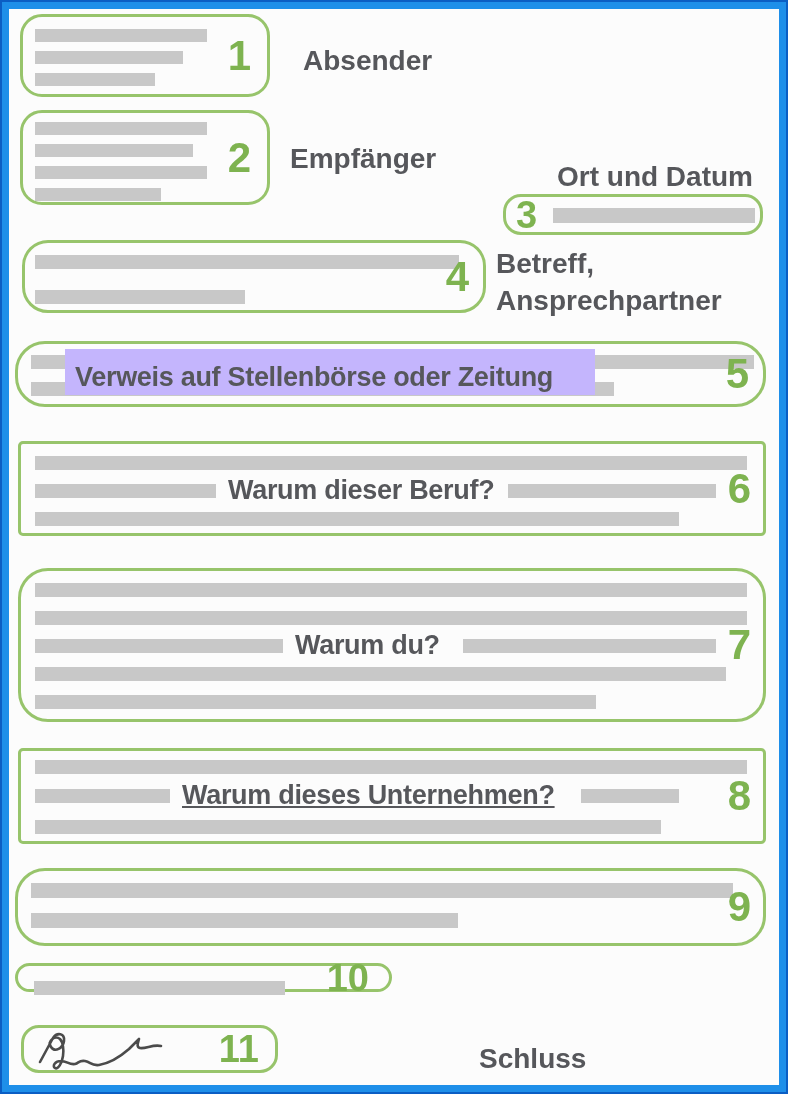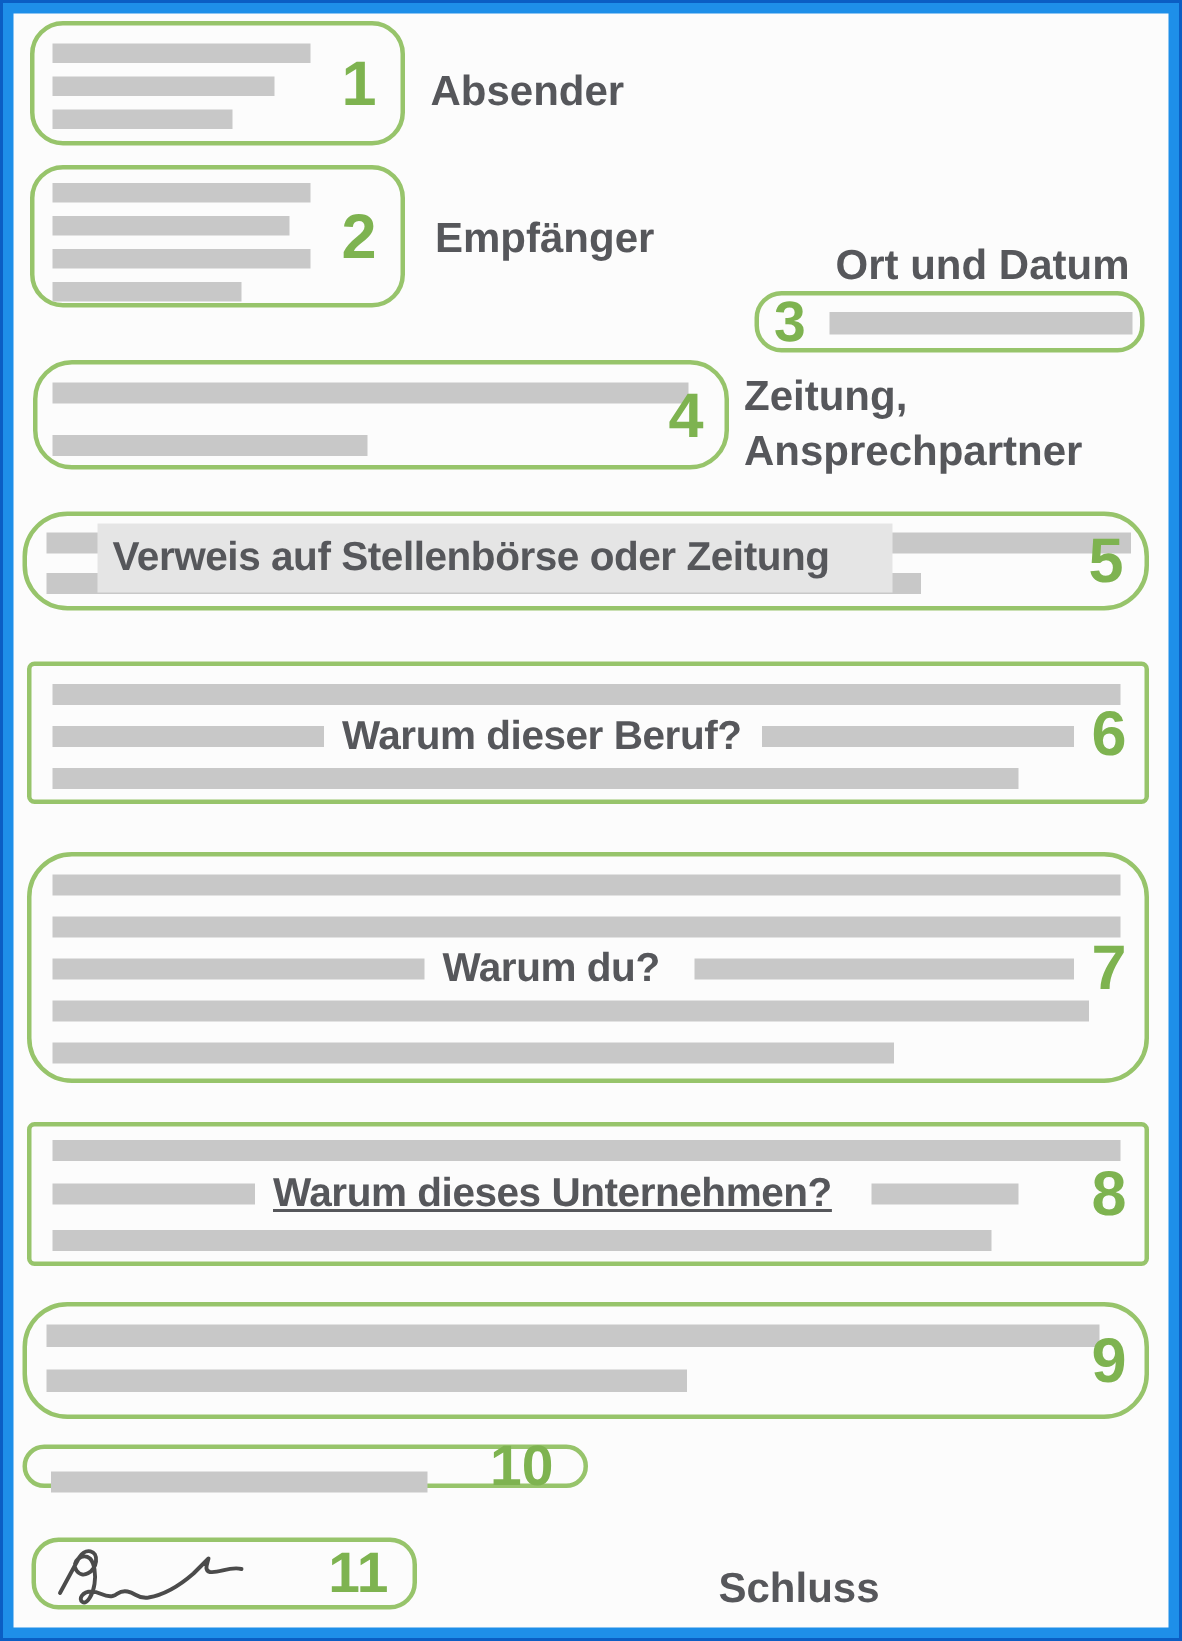--- a/index.html
+++ b/index.html
@@ -53,41 +53,41 @@
     font-weight:bold;
     line-height:1.25;
     white-space:nowrap;
     background:#fcfcfc;
     padding:0 8px;
     z-index:2;
     letter-spacing:-0.3px;
   }
   .plate{
     position:absolute;
-    background:#e5e5e5;
+    background:#c4b5fd;
     display:flex;
-    align-items:center;
+    align-items:flex-end;
     z-index:2;
   }
   .plate .intext{position:static;background:transparent;padding:0 10px;}
   svg.sig{position:absolute;z-index:2;}
 </style>
 </head>
 <body>
 
 <div class="frame">
   <div class="page">
 
     <div class="box" style="left:11px;top:5px;width:250px;height:83px;border-radius:22px;">
       <div class="bar" style="left:12px;top:12px;width:172px;"></div>
       <div class="bar" style="left:12px;top:34px;width:148px;"></div>
       <div class="bar" style="left:12px;top:56px;width:120px;"></div>
       <span class="num" style="right:16px;">1</span>
     </div>
-    <span class="lbl" style="left:278px;top:35px;">Absender</span>
+    <span class="lbl" style="left:294px;top:35px;">Absender</span>
 
     <div class="box" style="left:11px;top:101px;width:250px;height:95px;border-radius:22px;">
       <div class="bar" style="left:12px;top:9px;width:172px;"></div>
       <div class="bar" style="left:12px;top:31px;width:158px;"></div>
       <div class="bar" style="left:12px;top:53px;width:172px;"></div>
       <div class="bar" style="left:12px;top:75px;width:126px;"></div>
       <span class="num" style="right:16px;">2</span>
     </div>
     <span class="lbl" style="right:26px;top:151px;">Ort und Datum</span>
 
@@ -95,21 +95,21 @@
     <div class="box" style="left:494px;top:185px;width:260px;height:41px;border-radius:18px;">
       <span class="num" style="left:10px;font-size:38px;">3</span>
       <div class="bar" style="left:47px;top:11px;width:202px;height:15px;"></div>
     </div>
 
     <div class="box" style="left:13px;top:231px;width:464px;height:73px;border-radius:26px;">
       <div class="bar" style="left:10px;top:12px;width:424px;height:14px;"></div>
       <div class="bar" style="left:10px;top:47px;width:210px;height:14px;"></div>
       <span class="num" style="right:14px;">4</span>
     </div>
-    <span class="lbl" style="left:487px;top:238px;">Zeitung,</span>
+    <span class="lbl" style="left:487px;top:238px;">Betreff,</span>
     <span class="lbl" style="left:487px;top:275px;">Ansprechpartner</span>
 
     <div class="box" style="left:6px;top:332px;width:751px;height:66px;border-radius:30px;">
       <div class="bar" style="left:13px;top:11px;width:723px;height:14px;"></div>
       <div class="bar" style="left:13px;top:38px;width:583px;height:14px;"></div>
       <div class="plate" style="left:47px;top:5px;width:530px;height:46px;">
         <span class="intext">Verweis auf Stellenbörse oder Zeitung</span>
       </div>
       <span class="num" style="right:14px;">5</span>
     </div>

